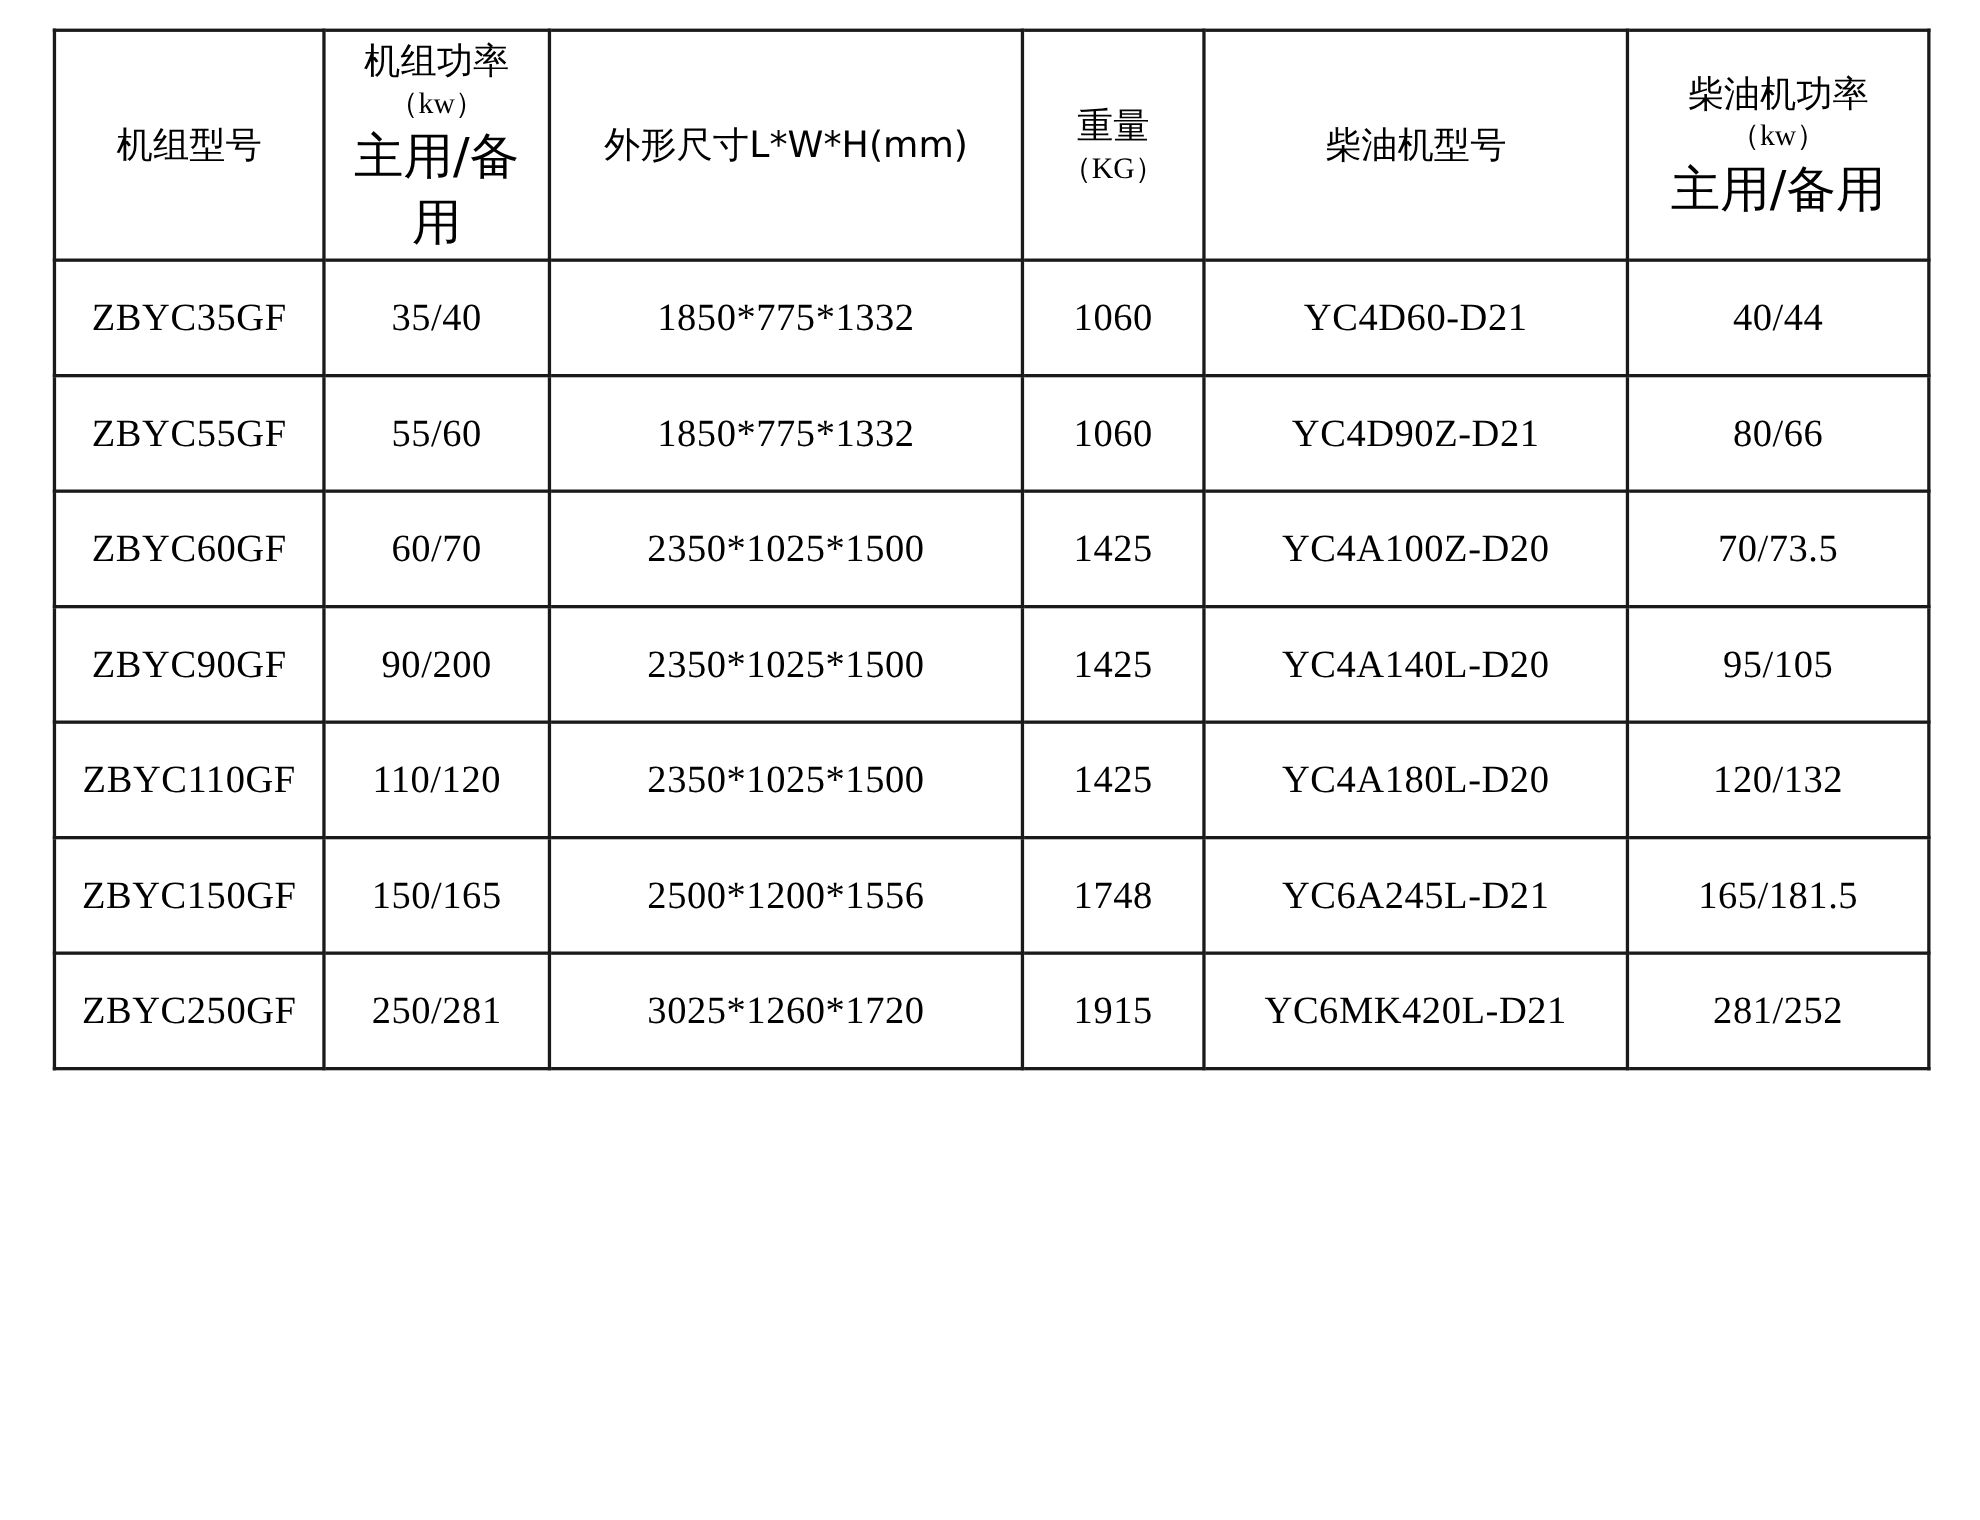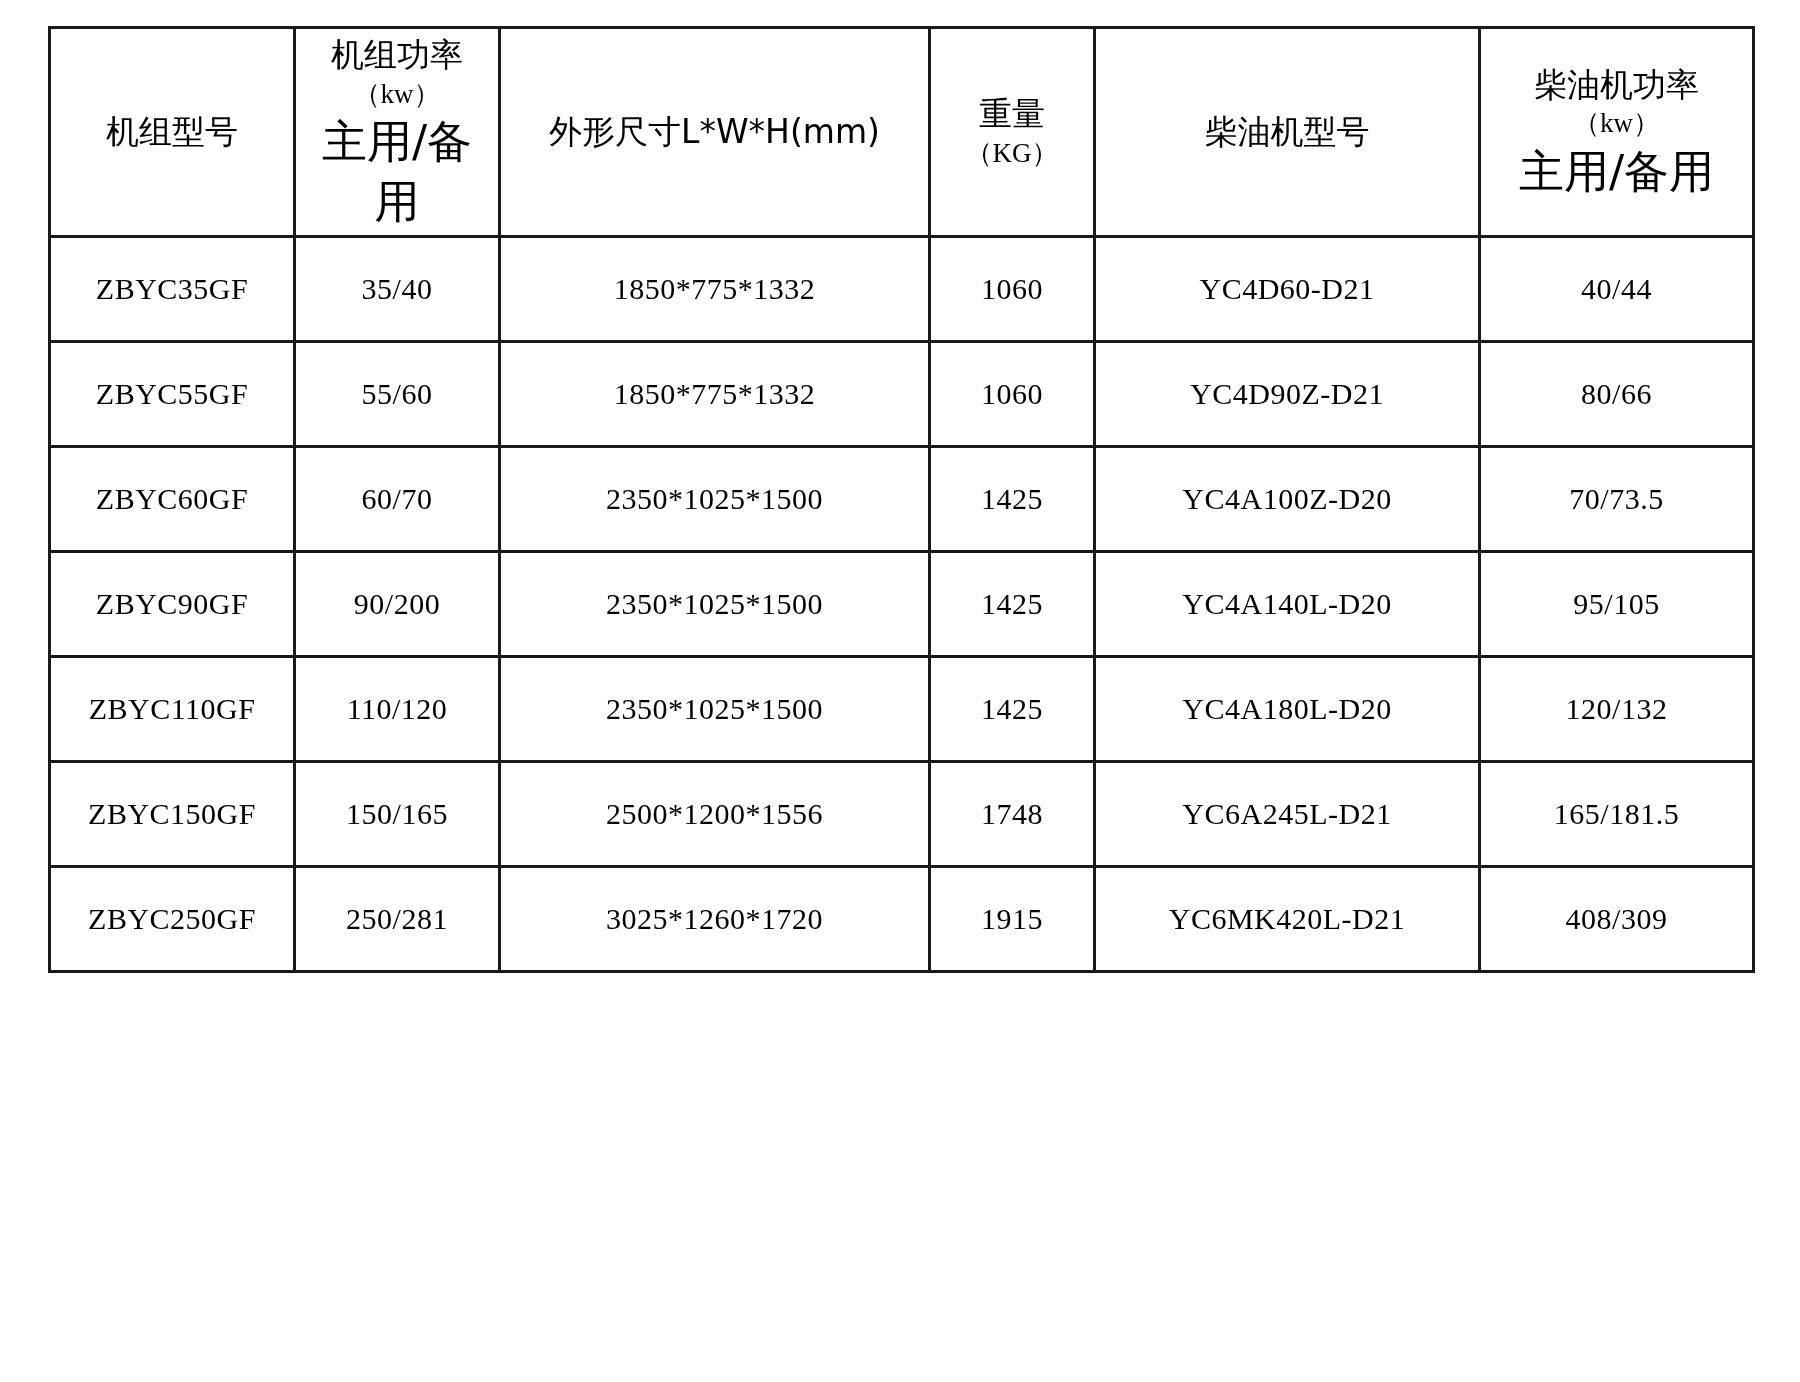--- a/index.html
+++ b/index.html
@@ -40,21 +40,21 @@
     font-weight: normal;
     padding: 4px 6px;
   }
   thead th {
     height: 178px;
     font-size: 34px;
     line-height: 1.32;
   }
   tbody td {
     height: 94px;
-    font-size: 30px;
+    font-size: 35px;
     letter-spacing: 0.5px;
     margin-top: 32px;
   }
   .hd-line { display: block; }
   .cjk { font-family: "DejaVu Sans", "Liberation Sans", sans-serif; font-size: 33px; }
   .cjk-small { font-family: "DejaVu Sans", "Liberation Sans", sans-serif; font-size: 45px; }
   .unit { font-family: "Liberation Serif", serif; font-size: 27px; }
 </style>
 </head>
 <body>
@@ -144,17 +144,17 @@
         <td>1748</td>
         <td>YC6A245L-D21</td>
         <td>165/181.5</td>
       </tr>
       <tr>
         <td>ZBYC250GF</td>
         <td>250/281</td>
         <td>3025*1260*1720</td>
         <td>1915</td>
         <td>YC6MK420L-D21</td>
-        <td>408/309</td>
+        <td>281/252</td>
       </tr>
     </tbody>
   </table>
 </div>
 
 </body></html>

